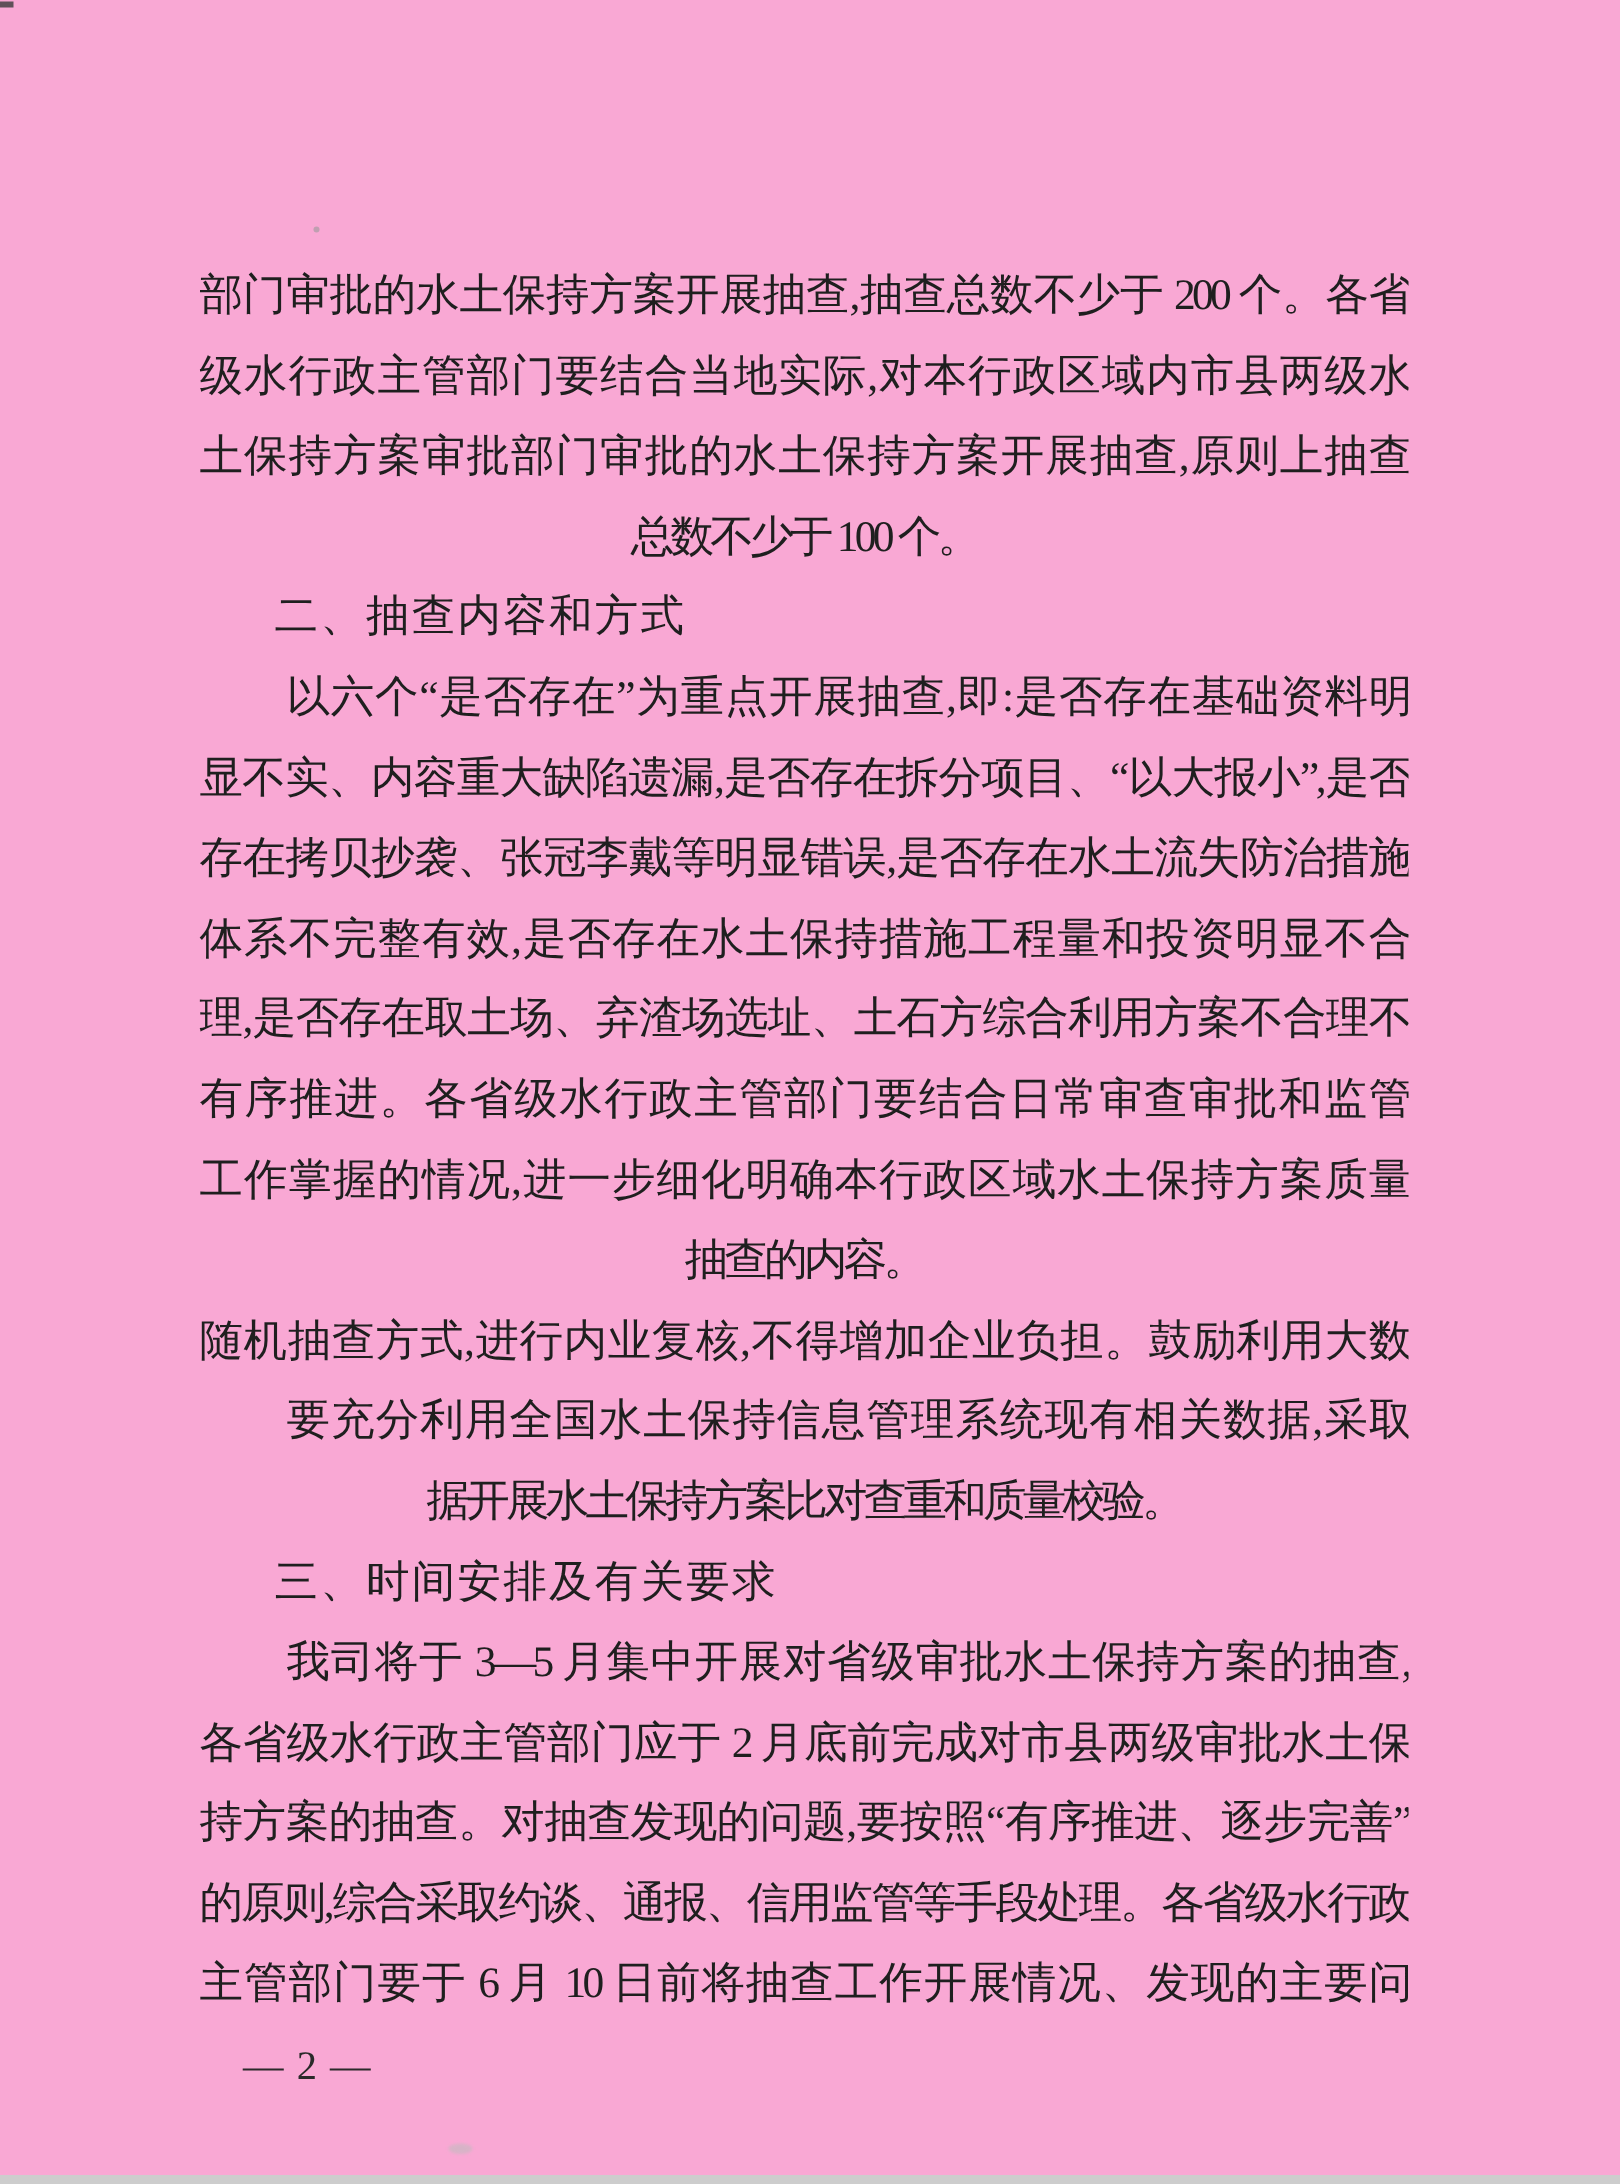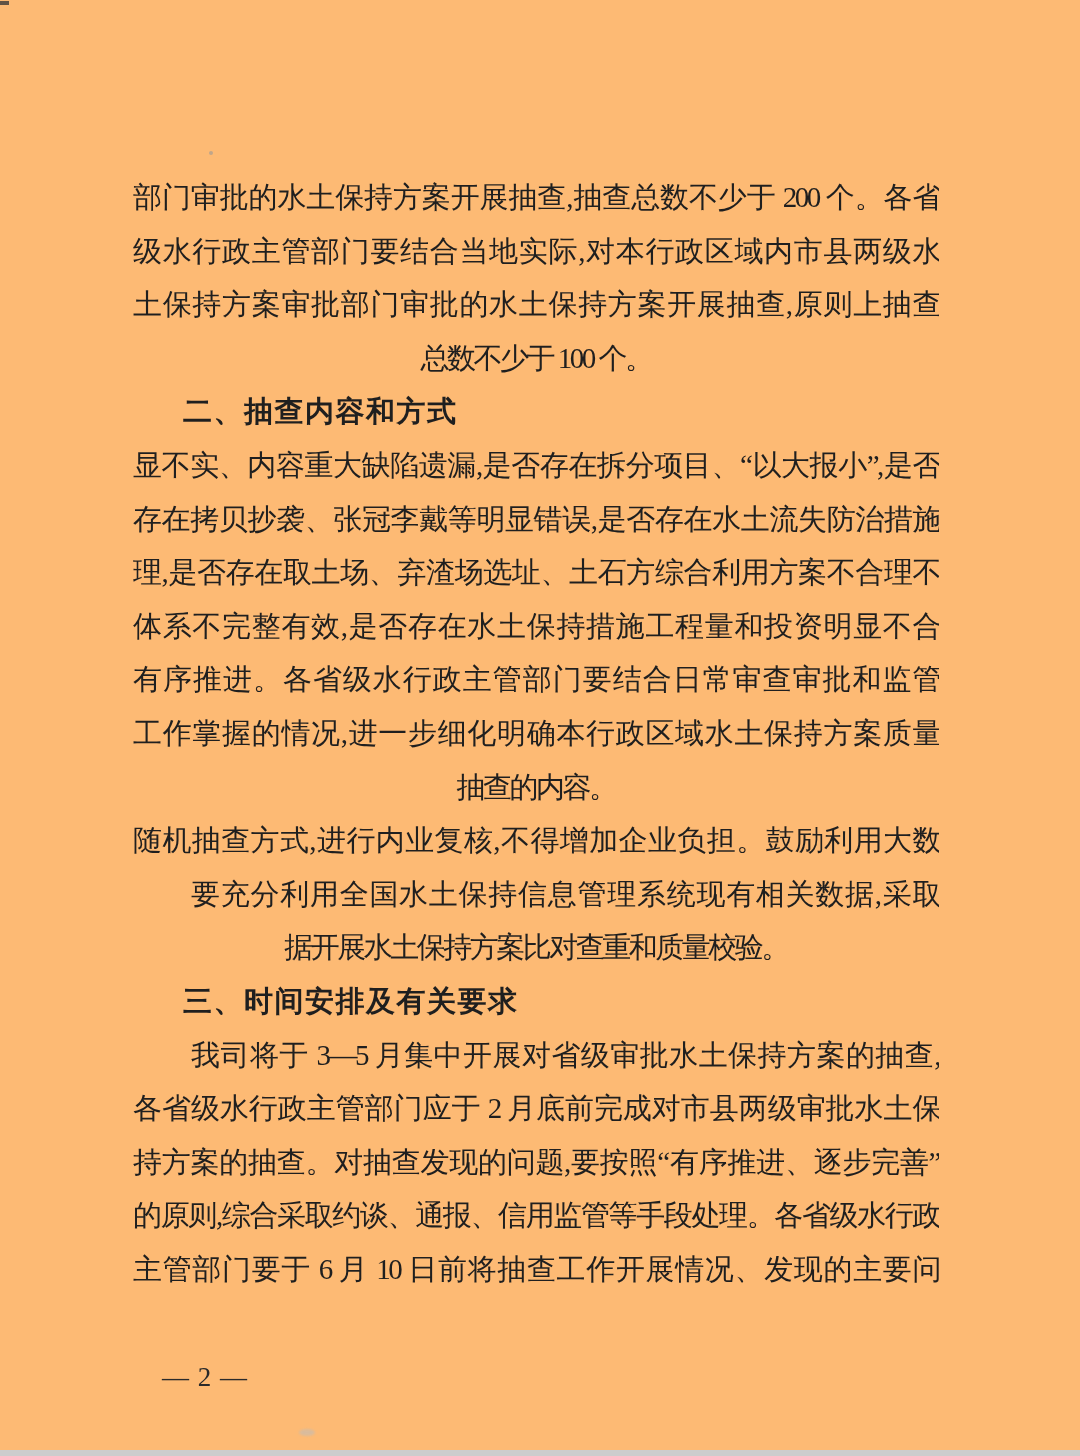--- a/index.html
+++ b/index.html
@@ -31,21 +31,21 @@
     font-family: "Liberation Serif", "DejaVu Serif", serif;
   }
   .full {
     text-align: justify;
     text-align-last: justify;
   }
   .end { text-align: center; }
   .indent { text-indent: 58px; }
   .heading {
     font-family: "Liberation Sans", "DejaVu Sans", sans-serif;
-    font-weight: 700;
+    font-weight: 400;
     font-size: 29px;
     letter-spacing: 1.5px;
     padding-left: 50px;
   }
   .page-number {
     position: absolute;
     left: 162px; top: 1362px;
     font-size: 27px;
     letter-spacing: 1px;
     color: #2a2a2a;
@@ -79,34 +79,35 @@
     width: 16px; height: 7px;
     border-radius: 50%;
     background: #bdbdbd;
     opacity: 0.55;
     filter: blur(1px);
   }
 </style>
 </head>
 <body>
 
-<div class="page" style="background: #fdba74; color: rgb(31, 31, 31);">
+<div class="page" style="background: #f9a8d4; color: rgb(31, 31, 31);">
   <div class="scan-corner-mark"></div>
   <div class="scan-speck-1"></div>
 
   <main class="content">
       <div class="line body full">部门审批的水土保持方案开展抽查,抽查总数不少于 200 个。各省</div>
       <div class="line body full">级水行政主管部门要结合当地实际,对本行政区域内市县两级水</div>
       <div class="line body full">土保持方案审批部门审批的水土保持方案开展抽查,原则上抽查</div>
       <div class="line body end">总数不少于 100 个。</div>
       <div class="line heading">二、抽查内容和方式</div>
+      <div class="line body full indent">以六个“是否存在”为重点开展抽查,即:是否存在基础资料明</div>
       <div class="line body full">显不实、内容重大缺陷遗漏,是否存在拆分项目、“以大报小”,是否</div>
       <div class="line body full">存在拷贝抄袭、张冠李戴等明显错误,是否存在水土流失防治措施</div>
+      <div class="line body full">体系不完整有效,是否存在水土保持措施工程量和投资明显不合</div>
       <div class="line body full">理,是否存在取土场、弃渣场选址、土石方综合利用方案不合理不</div>
-      <div class="line body full">体系不完整有效,是否存在水土保持措施工程量和投资明显不合</div>
       <div class="line body full">有序推进。各省级水行政主管部门要结合日常审查审批和监管</div>
       <div class="line body full">工作掌握的情况,进一步细化明确本行政区域水土保持方案质量</div>
       <div class="line body end">抽查的内容。</div>
       <div class="line body full">随机抽查方式,进行内业复核,不得增加企业负担。鼓励利用大数</div>
       <div class="line body full indent">要充分利用全国水土保持信息管理系统现有相关数据,采取</div>
       <div class="line body end">据开展水土保持方案比对查重和质量校验。</div>
       <div class="line heading">三、时间安排及有关要求</div>
       <div class="line body full indent">我司将于 3—5 月集中开展对省级审批水土保持方案的抽查,</div>
       <div class="line body full">各省级水行政主管部门应于 2 月底前完成对市县两级审批水土保</div>
       <div class="line body full">持方案的抽查。对抽查发现的问题,要按照“有序推进、逐步完善”</div>

